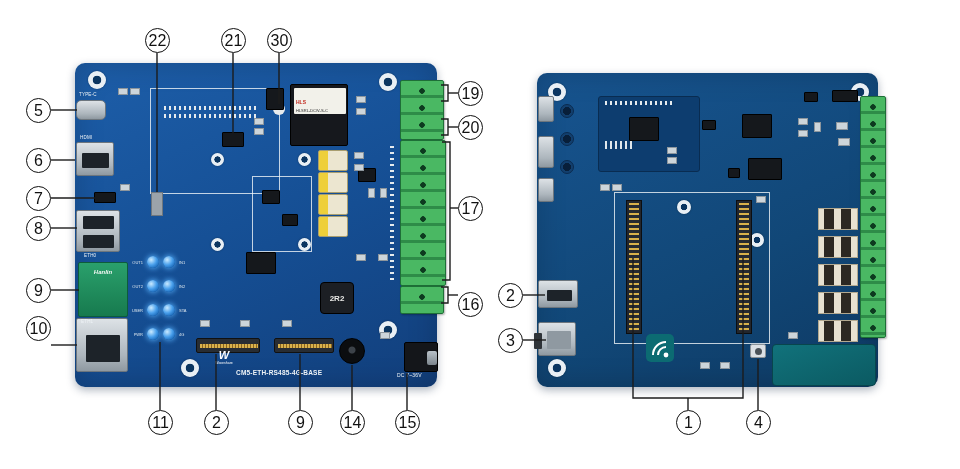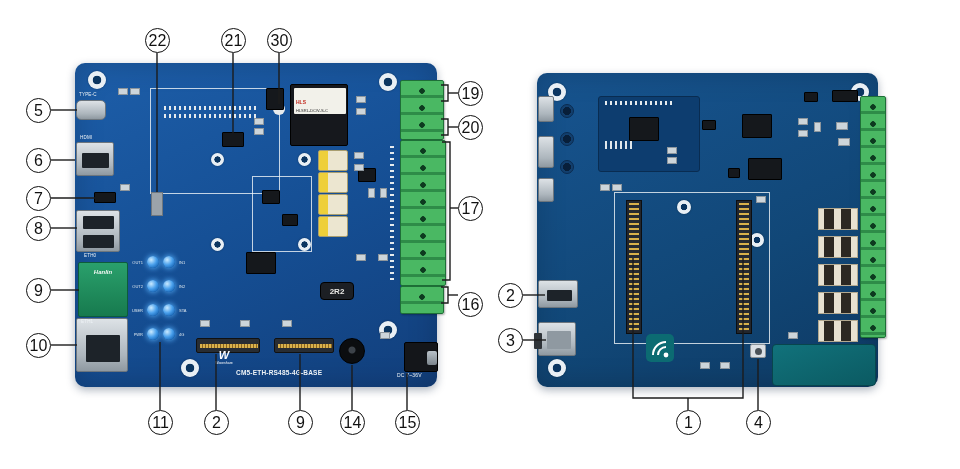--- a/index.html
+++ b/index.html
@@ -109,21 +109,21 @@
   </div>
   <div class="opto" style="left:318px;top:150px"></div>
   <div class="opto" style="left:318px;top:172px"></div>
   <div class="opto" style="left:318px;top:194px"></div>
   <div class="opto" style="left:318px;top:216px"></div>
 
   <div class="comp chip" style="left:262px;top:190px;width:18px;height:14px"></div>
   <div class="comp chip" style="left:282px;top:214px;width:16px;height:12px"></div>
   <div class="comp chip" style="left:246px;top:252px;width:30px;height:22px"></div>
   <div class="comp chip" style="left:358px;top:168px;width:18px;height:14px"></div>
-  <div class="comp inductor" style="left:320px;top:282px;width:34px;height:18px">
+  <div class="comp inductor" style="left:320px;top:282px;width:34px;height:32px">
     <span>2R2</span>
   </div>
 
   <div class="led-row" style="left:128px;top:255px">
     <span class="led-lbl l">OUT1</span>
     <span class="led"></span>
       <span class="led"></span>
     <span class="led-lbl">IN1</span>
   </div>
   <div class="led-row" style="left:128px;top:279px">
@@ -299,21 +299,21 @@
       <line x1="688" y1="398" x2="688" y2="410"></line>
       <line x1="758" y1="410" x2="758" y2="359"></line>
     </g>
   </svg>
 
   <div class="callout" style="left:26px;top:98px">5</div>
   <div class="callout" style="left:26px;top:148px">6</div>
   <div class="callout" style="left:26px;top:186px">7</div>
   <div class="callout" style="left:26px;top:216px">8</div>
   <div class="callout" style="left:26px;top:278px">9</div>
-  <div class="callout" style="left:26px;top:333px">10</div>
+  <div class="callout" style="left:26px;top:316px">10</div>
   <div class="callout" style="left:145px;top:28px">22</div>
   <div class="callout" style="left:221px;top:28px">21</div>
   <div class="callout" style="left:267px;top:28px">30</div>
   <div class="callout" style="left:458px;top:81px">19</div>
   <div class="callout" style="left:458px;top:115px">20</div>
   <div class="callout" style="left:458px;top:196px">17</div>
   <div class="callout" style="left:458px;top:292px">16</div>
   <div class="callout" style="left:148px;top:410px">11</div>
   <div class="callout" style="left:204px;top:410px">2</div>
   <div class="callout" style="left:288px;top:410px">9</div>

